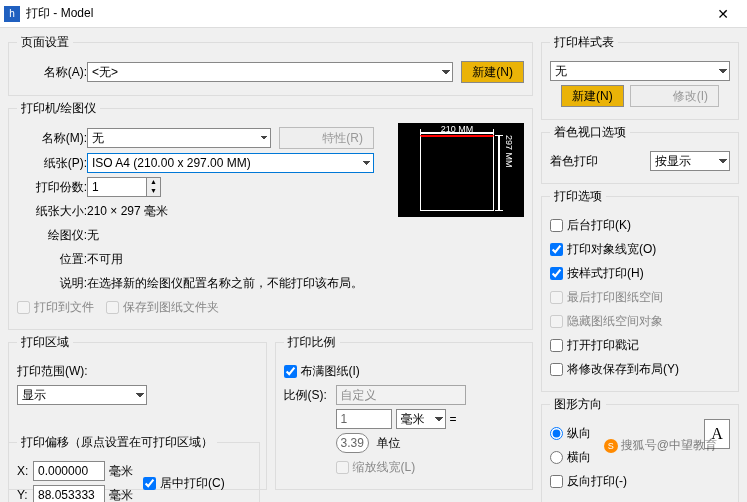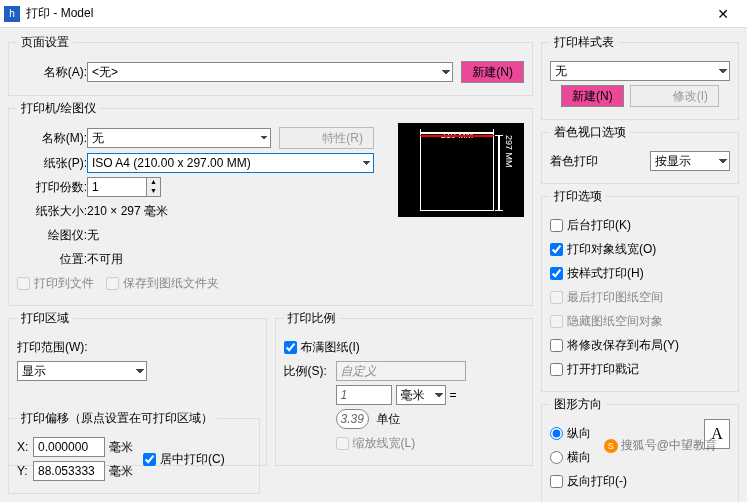--- a/index.html
+++ b/index.html
@@ -10,42 +10,42 @@
 .titlebar .close { width: 40px; text-align: center; font-size: 14px; color: #000; }
 .content { display: flex; padding: 6px 8px 8px 8px; gap: 8px; }
 .left { flex: 1; display: flex; flex-direction: column; gap: 4px; }
 .right { width: 198px; display: flex; flex-direction: column; gap: 4px; }
 fieldset { border: 1px solid #ddd; padding: 6px 8px 8px 8px; }
 legend { padding: 0 4px; color: #000; }
 .row { display: flex; align-items: center; margin: 4px 0; min-height: 20px; }
 .lbl { width: 70px; color: #000; text-align: right; }
 select, input[type=text] { height: 20px; border: 1px solid #888; background: #fff; padding: 0 4px; font-size: 12px; }
 select { appearance: none; padding-right: 16px; background-image: linear-gradient(45deg, transparent 50%, #444 50%), linear-gradient(-45deg, transparent 50%, #444 50%); background-position: right 6px center, right 2px center; background-size: 4px 4px; background-repeat: no-repeat; }
-.btn { height: 22px; border: 1px solid #888; background: #ec4899; padding: 0 10px; font-size: 12px; cursor: pointer; }
+.btn { height: 22px; border: 1px solid #888; background: #eab308; padding: 0 10px; font-size: 12px; cursor: pointer; }
 .btn[disabled] { color: #999; background: #eee; border-color: #bbb; padding-left: 42px; }
 input[type=checkbox], input[type=radio] { margin-right: 4px; vertical-align: middle; }
 label { color: #000; }
 label.dim { color: #888; }
 .preview { width: 126px; height: 94px; background: #000; position: relative; }
 .preview .page { position: absolute; left: 22px; top: 12px; width: 74px; height: 76px; border: 1px solid #fff; border-top: 2px solid red; }
-.preview .wlbl { position: absolute; top: 7px; left: 22px; width: 74px; text-align: center; color: #fff; font-size: 9px; }
+.preview .wlbl { position: absolute; top: 1px; left: 22px; width: 74px; text-align: center; color: #fff; font-size: 9px; }
 .preview .wbar { position: absolute; top: 9px; left: 22px; width: 74px; height: 2px; background: #fff; }
 .preview .wbar::before, .preview .wbar::after { content:''; position:absolute; top:-3px; width:1px; height:8px; background:#fff; }
 .preview .wbar::before{left:0} .preview .wbar::after{right:0}
 .preview .hlbl { position: absolute; right: 10px; top: 12px; width: 10px; color: #fff; font-size: 9px; writing-mode: vertical-rl; }
 .preview .hbar { position: absolute; right: 24px; top: 12px; width: 2px; height: 76px; background: #fff; }
 .preview .hbar::before, .preview .hbar::after { content:''; position:absolute; left:-3px; height:1px; width:8px; background:#fff; }
 .preview .hbar::before{top:0} .preview .hbar::after{bottom:0}
 .spinner { display:inline-flex; }
 .spinner input { width: 60px; }
 .spinner .sp { display:flex; flex-direction:column; border:1px solid #888; border-left:none; }
 .spinner .sp span { font-size:7px; height:9px; line-height:8px; padding:0 3px; background:#eee; }
 .twocol { display:flex; gap:8px; }
 .twocol > fieldset { flex:1; }
-.ronly { background:#f4f4f4; color:#666;font-style:italic; }
+.ronly { background:#f4f4f4; color:#666; }
 .orient-icon { width:26px; height:30px; border:1px solid #888; display:flex; align-items:center; justify-content:center; font-family:serif; font-size:16px; background:#fff; }
 .watermark { position:absolute; right:30px; bottom:48px; font-size:13px; color:rgba(0,0,0,.5); pointer-events:none; display:flex; align-items:center; gap:3px; }
 .watermark .logo { width:14px; height:14px; border-radius:50%; background:#ff8a00; color:#fff; font-size:9px; display:flex; align-items:center; justify-content:center; }
 </style>
 </head>
 <body>
 
 <div class="titlebar">
   <div class="icon">h</div>
   <div class="title">打印 - Model</div>
@@ -93,20 +93,24 @@
             </div>
       <div class="row">
               <span class="lbl">绘图仪:</span>
               <span>无</span>
             </div>
       <div class="row">
               <span class="lbl">位置:</span>
               <span>不可用</span>
             </div>
       <div class="row">
+              <span class="lbl">说明:</span>
+              <span>在选择新的绘图仪配置名称之前，不能打印该布局。</span>
+            </div>
+      <div class="row">
         <label class="dim"><input type="checkbox" disabled="" style=""><span>打印到文件</span></label>
         <label class="dim" style="margin-left:12px"><input type="checkbox" disabled="" style=""><span>保存到图纸文件夹</span></label>
       </div>
     </div>
     <div class="preview">
       <div class="wlbl">210 MM</div>
       <div class="wbar"></div>
       <div class="page"></div>
       <div class="hbar"></div>
       <div class="hlbl">297 MM</div>
@@ -203,24 +207,24 @@
     <div class="row">
           <label><input type="checkbox" checked="" style=""><span>按样式打印(H)</span></label>
         </div>
     <div class="row">
           <label class="dim"><input type="checkbox" disabled="" style=""><span>最后打印图纸空间</span></label>
         </div>
     <div class="row">
           <label class="dim"><input type="checkbox" disabled="" style=""><span>隐藏图纸空间对象</span></label>
         </div>
     <div class="row">
+          <label><input type="checkbox" style=""><span>打开打印戳记</span></label>
+        </div>
+    <div class="row">
           <label><input type="checkbox" style=""><span>将修改保存到布局(Y)</span></label>
-        </div>
-    <div class="row">
-          <label><input type="checkbox" style=""><span>打开打印戳记</span></label>
         </div>
   </fieldset>
 
   <fieldset>
     <legend>图形方向</legend>
     <div style="display:flex; gap:8px">
       <div style="flex:1">
         <div class="row">
               <label><input type="radio" name="or" checked="" style=""><span>纵向</span></label>
             </div>

